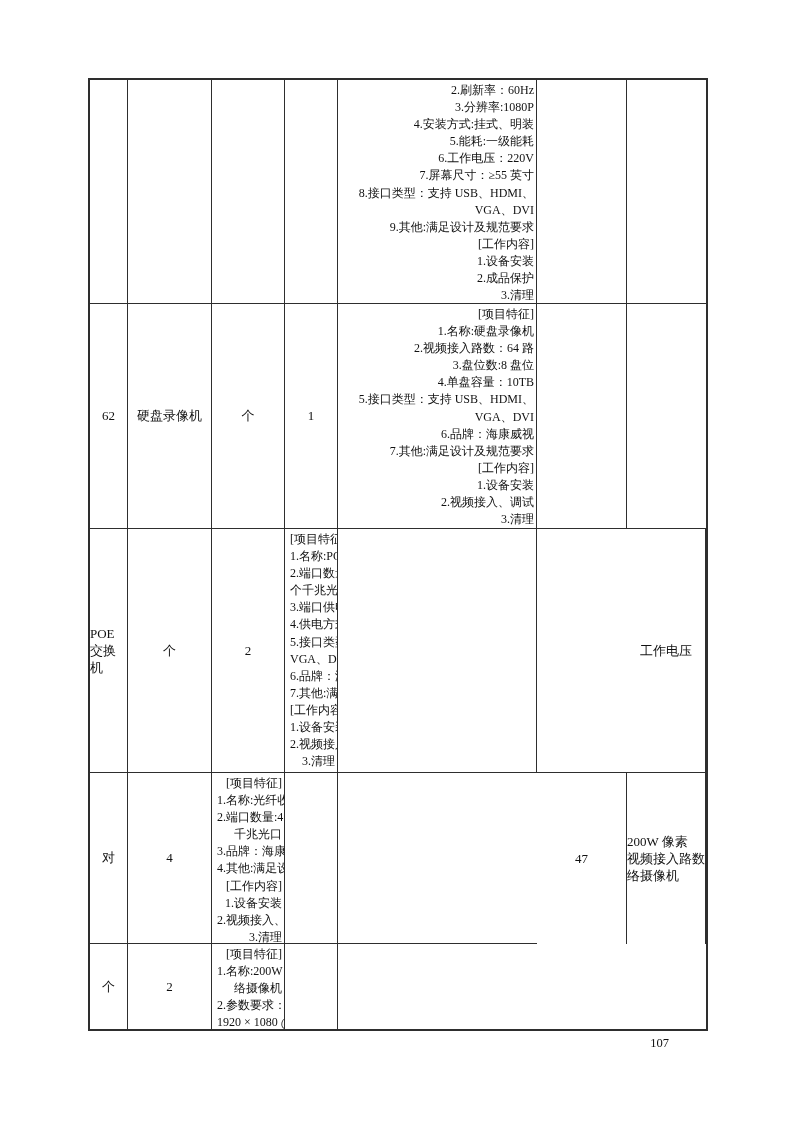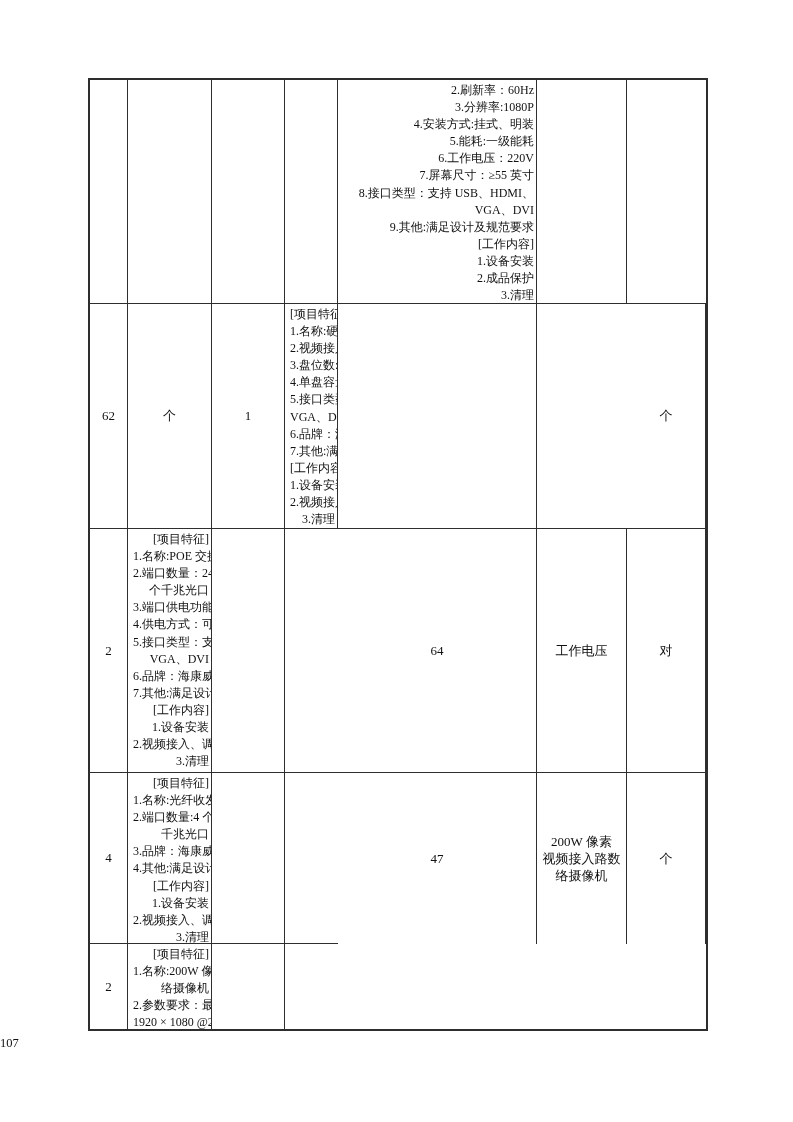--- a/index.html
+++ b/index.html
@@ -33,39 +33,38 @@
     border-right: 1px solid #2e2e2e;
     border-bottom: 1px solid #2e2e2e;
     overflow: hidden;
   }
   .cell.last-col { border-right: none; }
   .cell.last-row { border-bottom: none; }
   .cell.center {
     display: flex;
     align-items: center;
     justify-content: center;
-    text-align: center;
     font-size: 13px;
     line-height: 17.1px;
     white-space: pre-line;
   }
   .cell.desc {
     font-size: 12px;
     line-height: 17.1px;
     padding: 2px 2px 0 5px;
     text-align: right;
     white-space: pre;
     font-family: Liberation Serif, serif;
   }
   .page-number {
     position: absolute;
     top: 1035px;
     left: 0;
     width: 669px;
-    text-align: left;
+    text-align: right;
     font-size: 12.5px;
     line-height: 16px;
   }
 </style>
 </head>
 <body>
 
 <div class="page">
   <div class="boq-table" id="boq-table">
       <div class="cell center"></div>
@@ -81,56 +80,57 @@
 8.接口类型：支持 USB、HDMI、
 VGA、DVI
 9.其他:满足设计及规范要求
 [工作内容]
 1.设备安装
 2.成品保护
 3.清理</div>
       <div class="cell center"></div>
       <div class="cell center last-col"></div>
       <div class="cell center">62</div>
+      <div class="cell center">硬盘录像机</div>
       <div class="cell center">个</div>
       <div class="cell center">1</div>
       <div class="cell desc">[项目特征]
 1.名称:硬盘录像机
 2.视频接入路数：64 路
 3.盘位数:8 盘位
 4.单盘容量：10TB
 5.接口类型：支持 USB、HDMI、
 VGA、DVI
 6.品牌：海康威视
 7.其他:满足设计及规范要求
 [工作内容]
 1.设备安装
 2.视频接入、调试
 3.清理</div>
       <div class="cell center"></div>
       <div class="cell center last-col"></div>
+      <div class="cell center">POE 交换机</div>
       <div class="cell center">个</div>
       <div class="cell center">2</div>
       <div class="cell desc">[项目特征]
 1.名称:POE 交换机
 2.端口数量：24 个千兆电口+2
 个千兆光口
 3.端口供电功能:POE 供电
 4.供电方式：可插拔电源
 5.接口类型：支持 USB、HDMI、
 VGA、DVI
 6.品牌：海康威视
 7.其他:满足设计及规范要求
 [工作内容]
 1.设备安装
 2.视频接入、调试
 3.清理</div>
       <div class="cell center"></div>
       <div class="cell center last-col"></div>
-      <div class="cell center">64</div>
       <div class="cell center">工作电压</div>
       <div class="cell center">对</div>
       <div class="cell center">4</div>
       <div class="cell desc">[项目特征]
 1.名称:光纤收发器
 2.端口数量:4 个千兆电口+1 个
 千兆光口
 3.品牌：海康威视
 4.其他:满足设计及规范要求
 [工作内容]

